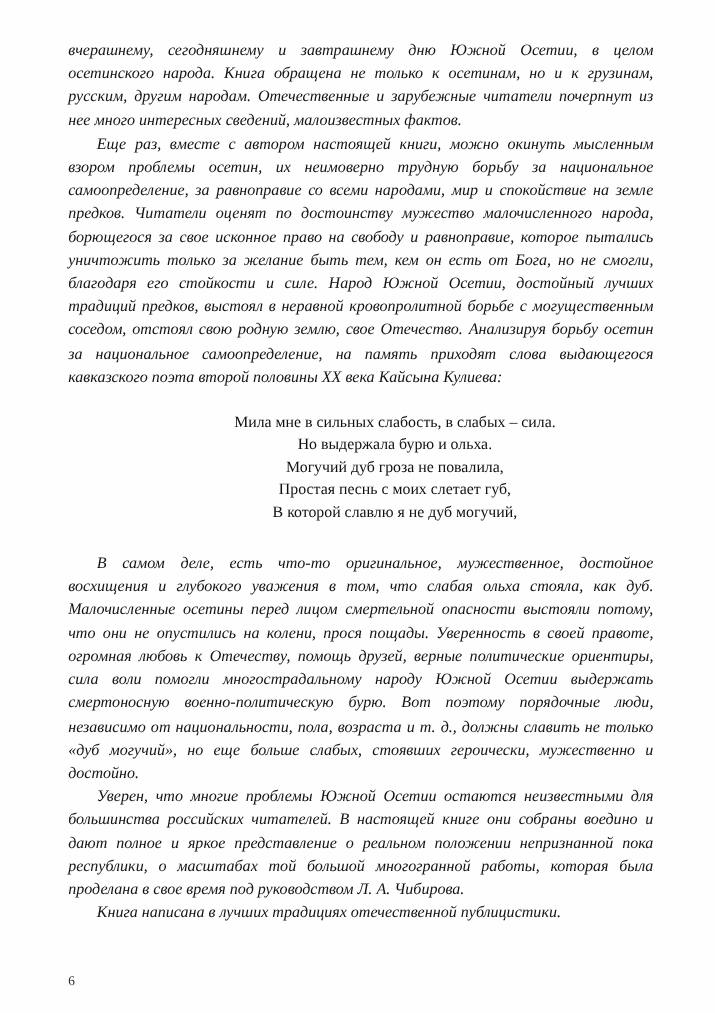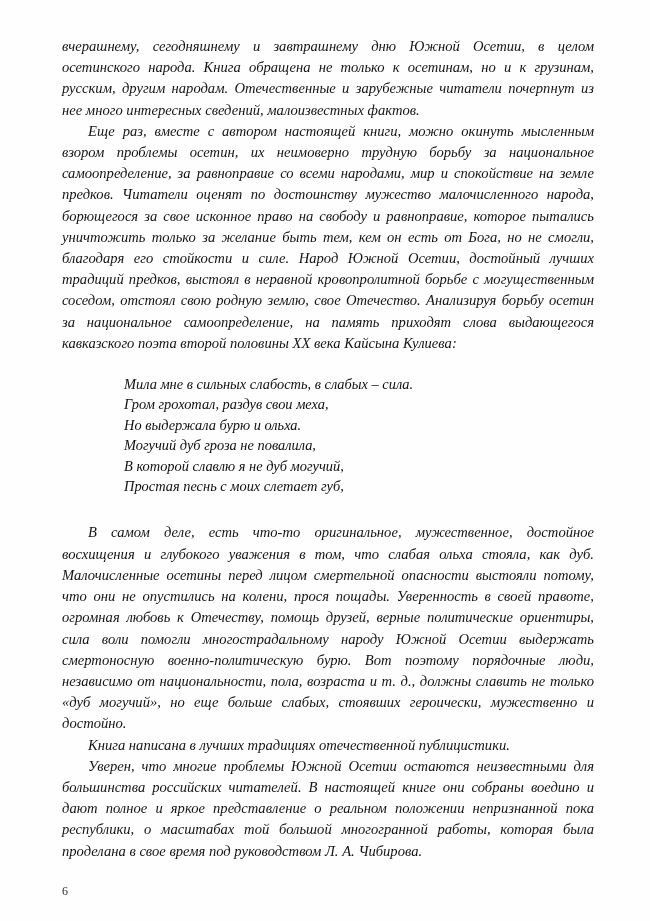--- a/index.html
+++ b/index.html
@@ -33,24 +33,23 @@
   .para {
     margin: 0;
     text-indent: 26px;
   }
   .para.no-indent {
     text-indent: 0;
   }
   .poem {
     margin: 20px 0 0 0;
     padding-left: 62px;
-    font-style: italic;
     font-size: 14.4px;
     line-height: 20.4px;
-    text-align: left;
+    text-align: center;
   }
   .poem-line {
     margin: 0;
     white-space: pre-wrap;
   }
   .gap-after-poem {
     height: 26px;
   }
   .page-number {
     position: absolute;
@@ -69,32 +68,31 @@
 
   <div class="body-text">
 
     <p class="para no-indent">вчерашнему, сегодняшнему и завтрашнему дню Южной Осетии, в целом осетинского народа. Книга обращена не только к осетинам, но и к грузинам, русским, другим народам. Отечественные и зарубежные читатели почерпнут из нее много интересных сведений, малоизвестных фактов.</p>
 
     <p class="para">Еще раз, вместе с автором настоящей книги, можно окинуть мысленным взором проблемы осетин, их неимоверно трудную борьбу за национальное самоопределение, за равноправие со всеми народами, мир и спокойствие на земле предков. Читатели оценят по достоинству мужество малочисленного народа, борющегося за свое исконное право на свободу и равноправие, которое пытались уничтожить только за желание быть тем, кем он есть от Бога, но не смогли, благодаря его стойкости и силе. Народ Южной Осетии, достойный лучших традиций предков, выстоял в неравной кровопролитной борьбе с могущественным соседом, отстоял свою родную землю, свое Отечество. Анализируя борьбу осетин за национальное самоопределение, на память приходят слова выдающегося кавказского поэта второй половины XX века Кайсына Кулиева:</p>
   </div>
 
   <div class="poem">
     <p class="poem-line">Мила мне в сильных слабость, в слабых – сила.</p>
-    <p class="poem-line">Гром грохотал, раздув свои меха,</p>
     <p class="poem-line">Но выдержала бурю и ольха.</p>
     <p class="poem-line">Могучий дуб гроза не повалила,</p>
+    <p class="poem-line">Простая песнь с моих слетает губ,</p>
     <p class="poem-line">В которой славлю я не дуб могучий,</p>
-    <p class="poem-line">Простая песнь с моих слетает губ,</p>
   </div>
 
   <div class="gap-after-poem"></div>
 
   <div class="body-text">
     <p class="para">В самом деле, есть что-то оригинальное, мужественное, достойное восхищения и глубокого уважения в том, что слабая ольха стояла, как дуб. Малочисленные осетины перед лицом смертельной опасности выстояли потому, что они не опустились на колени, прося пощады. Уверенность в своей правоте, огромная любовь к Отечеству, помощь друзей, верные политические ориентиры, сила воли помогли многострадальному народу Южной Осетии выдержать смертоносную военно-политическую бурю. Вот поэтому порядочные люди, независимо от национальности, пола, возраста и т. д., должны славить не только «дуб могучий», но еще больше слабых, стоявших героически, мужественно и достойно.</p>
 
+    <p class="para">Уверен, что многие проблемы Южной Осетии остаются неизвестными для большинства российских читателей. В настоящей книге они собраны воедино и дают полное и яркое представление о реальном положении непризнанной пока республики, о масштабах той большой многогранной работы, которая была проделана в свое время под руководством Л. А. Чибирова.</p>
+
     <p class="para">Книга написана в лучших традициях отечественной публицистики.</p>
-
-    <p class="para">Уверен, что многие проблемы Южной Осетии остаются неизвестными для большинства российских читателей. В настоящей книге они собраны воедино и дают полное и яркое представление о реальном положении непризнанной пока республики, о масштабах той большой многогранной работы, которая была проделана в свое время под руководством Л. А. Чибирова.</p>
   </div>
 
   <div class="page-number">6</div>
 
 </div>
 
 </body></html>

